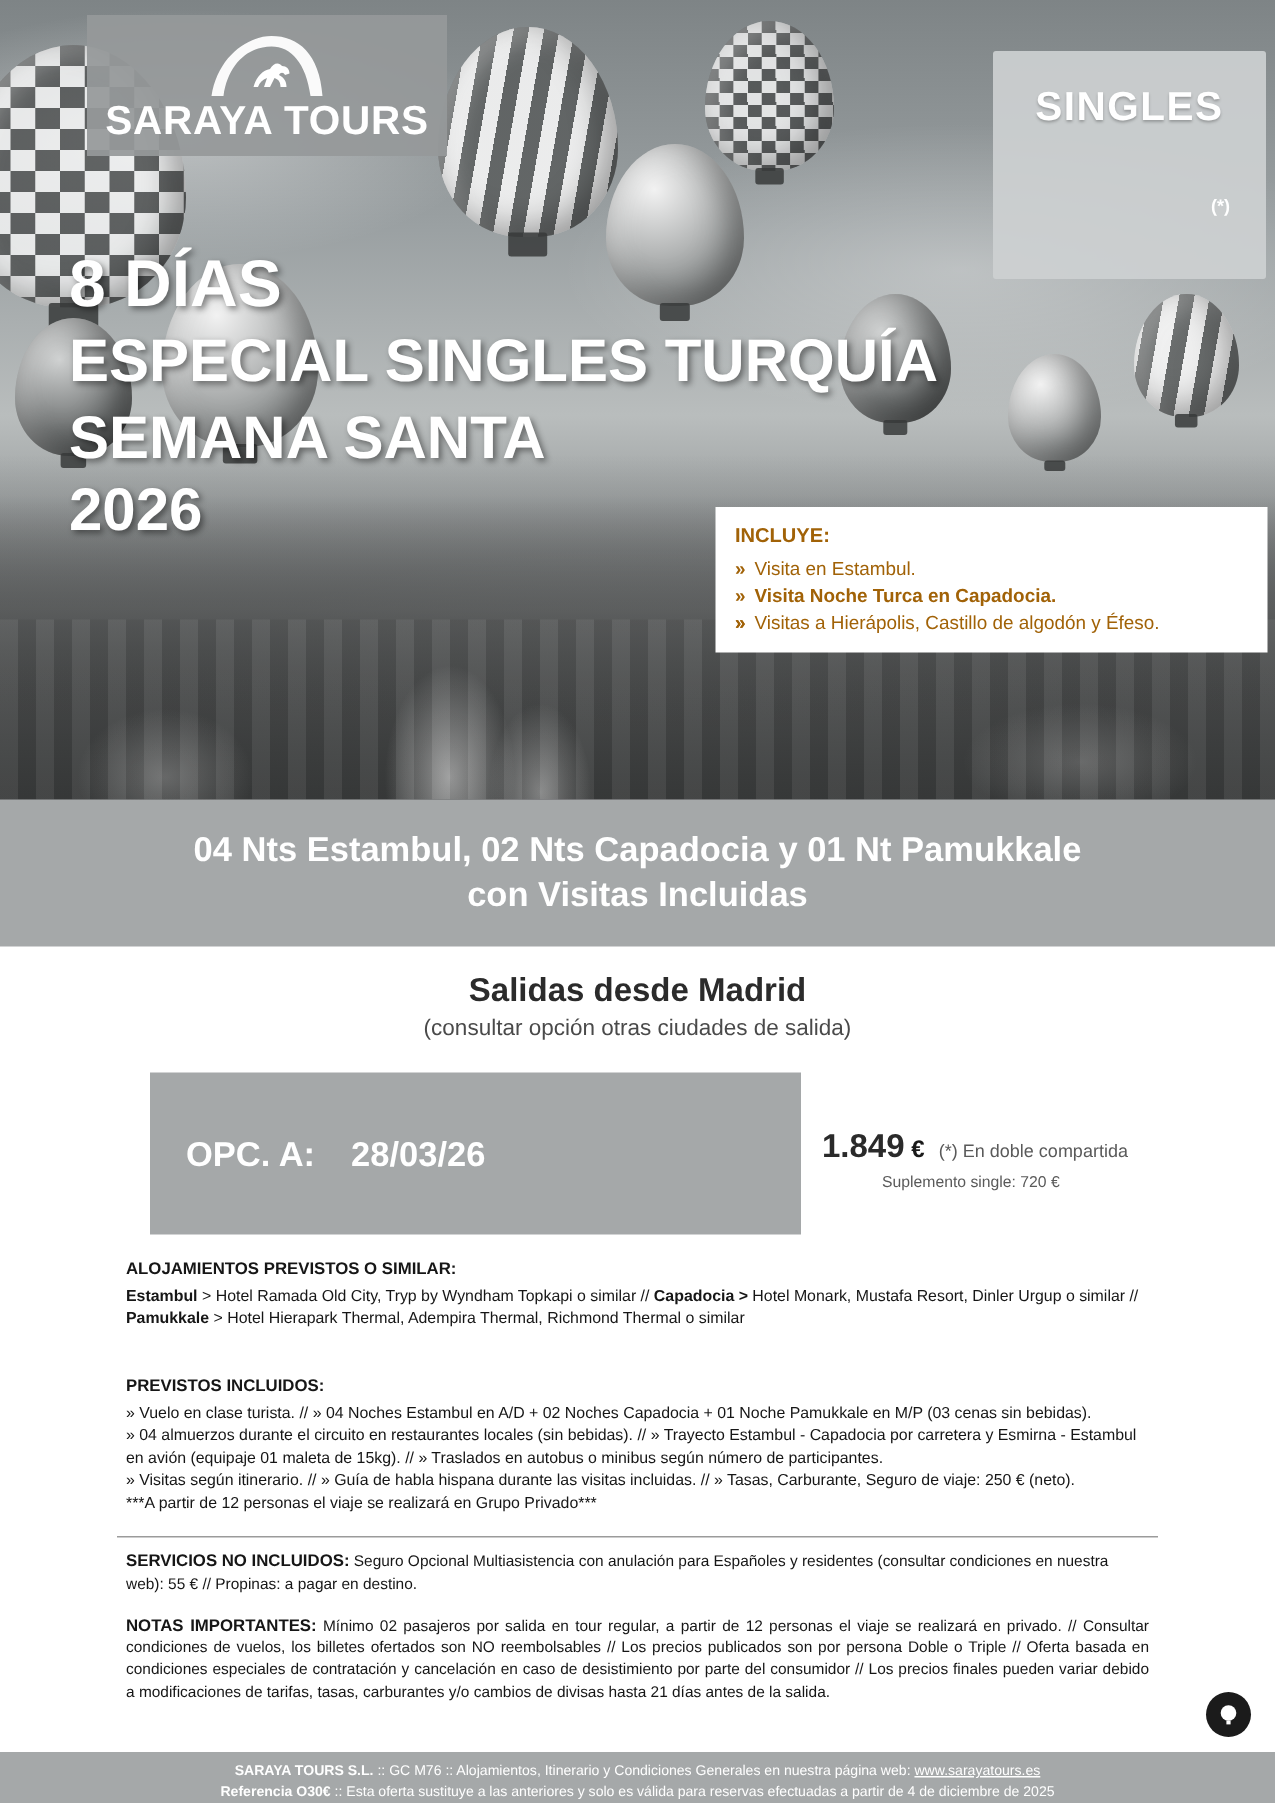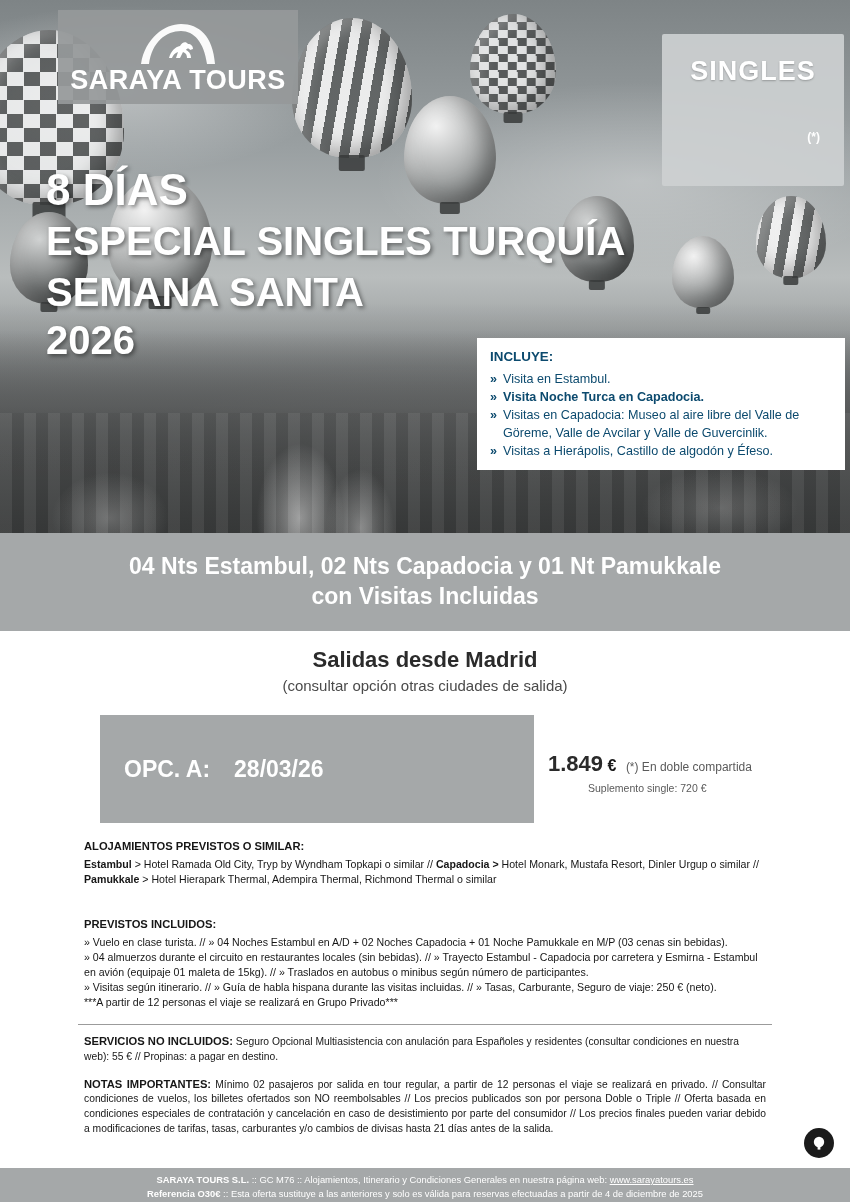--- a/index.html
+++ b/index.html
@@ -106,21 +106,21 @@
   }
   .h1 { font-size:44px; }
   .h2 { font-size:40px; margin-top:8px; }
   .h3 { font-size:40px; margin-top:10px; }
   .h4 { font-size:40px; margin-top:8px; }
 
   
   .includes {
     position:absolute; right:5px; top:338px; width:368px;
     background:#ffffff; padding:9px 10px 10px 13px;
-    font-size:12.6px; line-height:1.42; color:#0c4a6e;
+    font-size:12.6px; line-height:1.42; color:#a16207;
   }
   .includes h4 { margin:0 0 5px 0; font-size:13.4px; }
   .includes ul { margin:0; padding:0; list-style:none; }
   .includes li { padding-left:13px; position:relative; }
   .includes li .raq { position:absolute; left:0; top:0; font-weight:bold; }
   .strong { font-weight:bold; }
 
   
   .subbar {
     width:850px; height:98px; background:#a5a8a9;
@@ -212,21 +212,21 @@
     <div class="h-line h2" style="font-variant: small-caps;">ESPECIAL SINGLES TURQUÍA</div>
     <div class="h-line h3" style="font-variant: small-caps;">SEMANA SANTA</div>
     <div class="h-line h4">2026</div>
   </div>
 
   <div class="includes">
     <h4>INCLUYE:</h4>
     <ul>
       <li><span class="raq">»</span><span>Visita en Estambul.</span></li>
       <li><span class="raq">»</span><span class="strong">Visita Noche Turca en Capadocia.</span></li>
-      <li><span class="raq">»</span><span>Visitas en Capadocia: Museo al aire libre del Valle de Göreme, Valle de Avcilar y Valle de Guvercinlik.</span></li>
+      <li><span class="raq">»</span></li>
       <li><span class="raq">»</span><span>Visitas a Hierápolis, Castillo de algodón y Éfeso.</span></li>
     </ul>
   </div>
 </div>
 
 <div class="subbar">
   <div>04 Nts Estambul, 02 Nts Capadocia y 01 Nt Pamukkale</div>
   <div>con Visitas Incluidas</div>
 </div>
 

